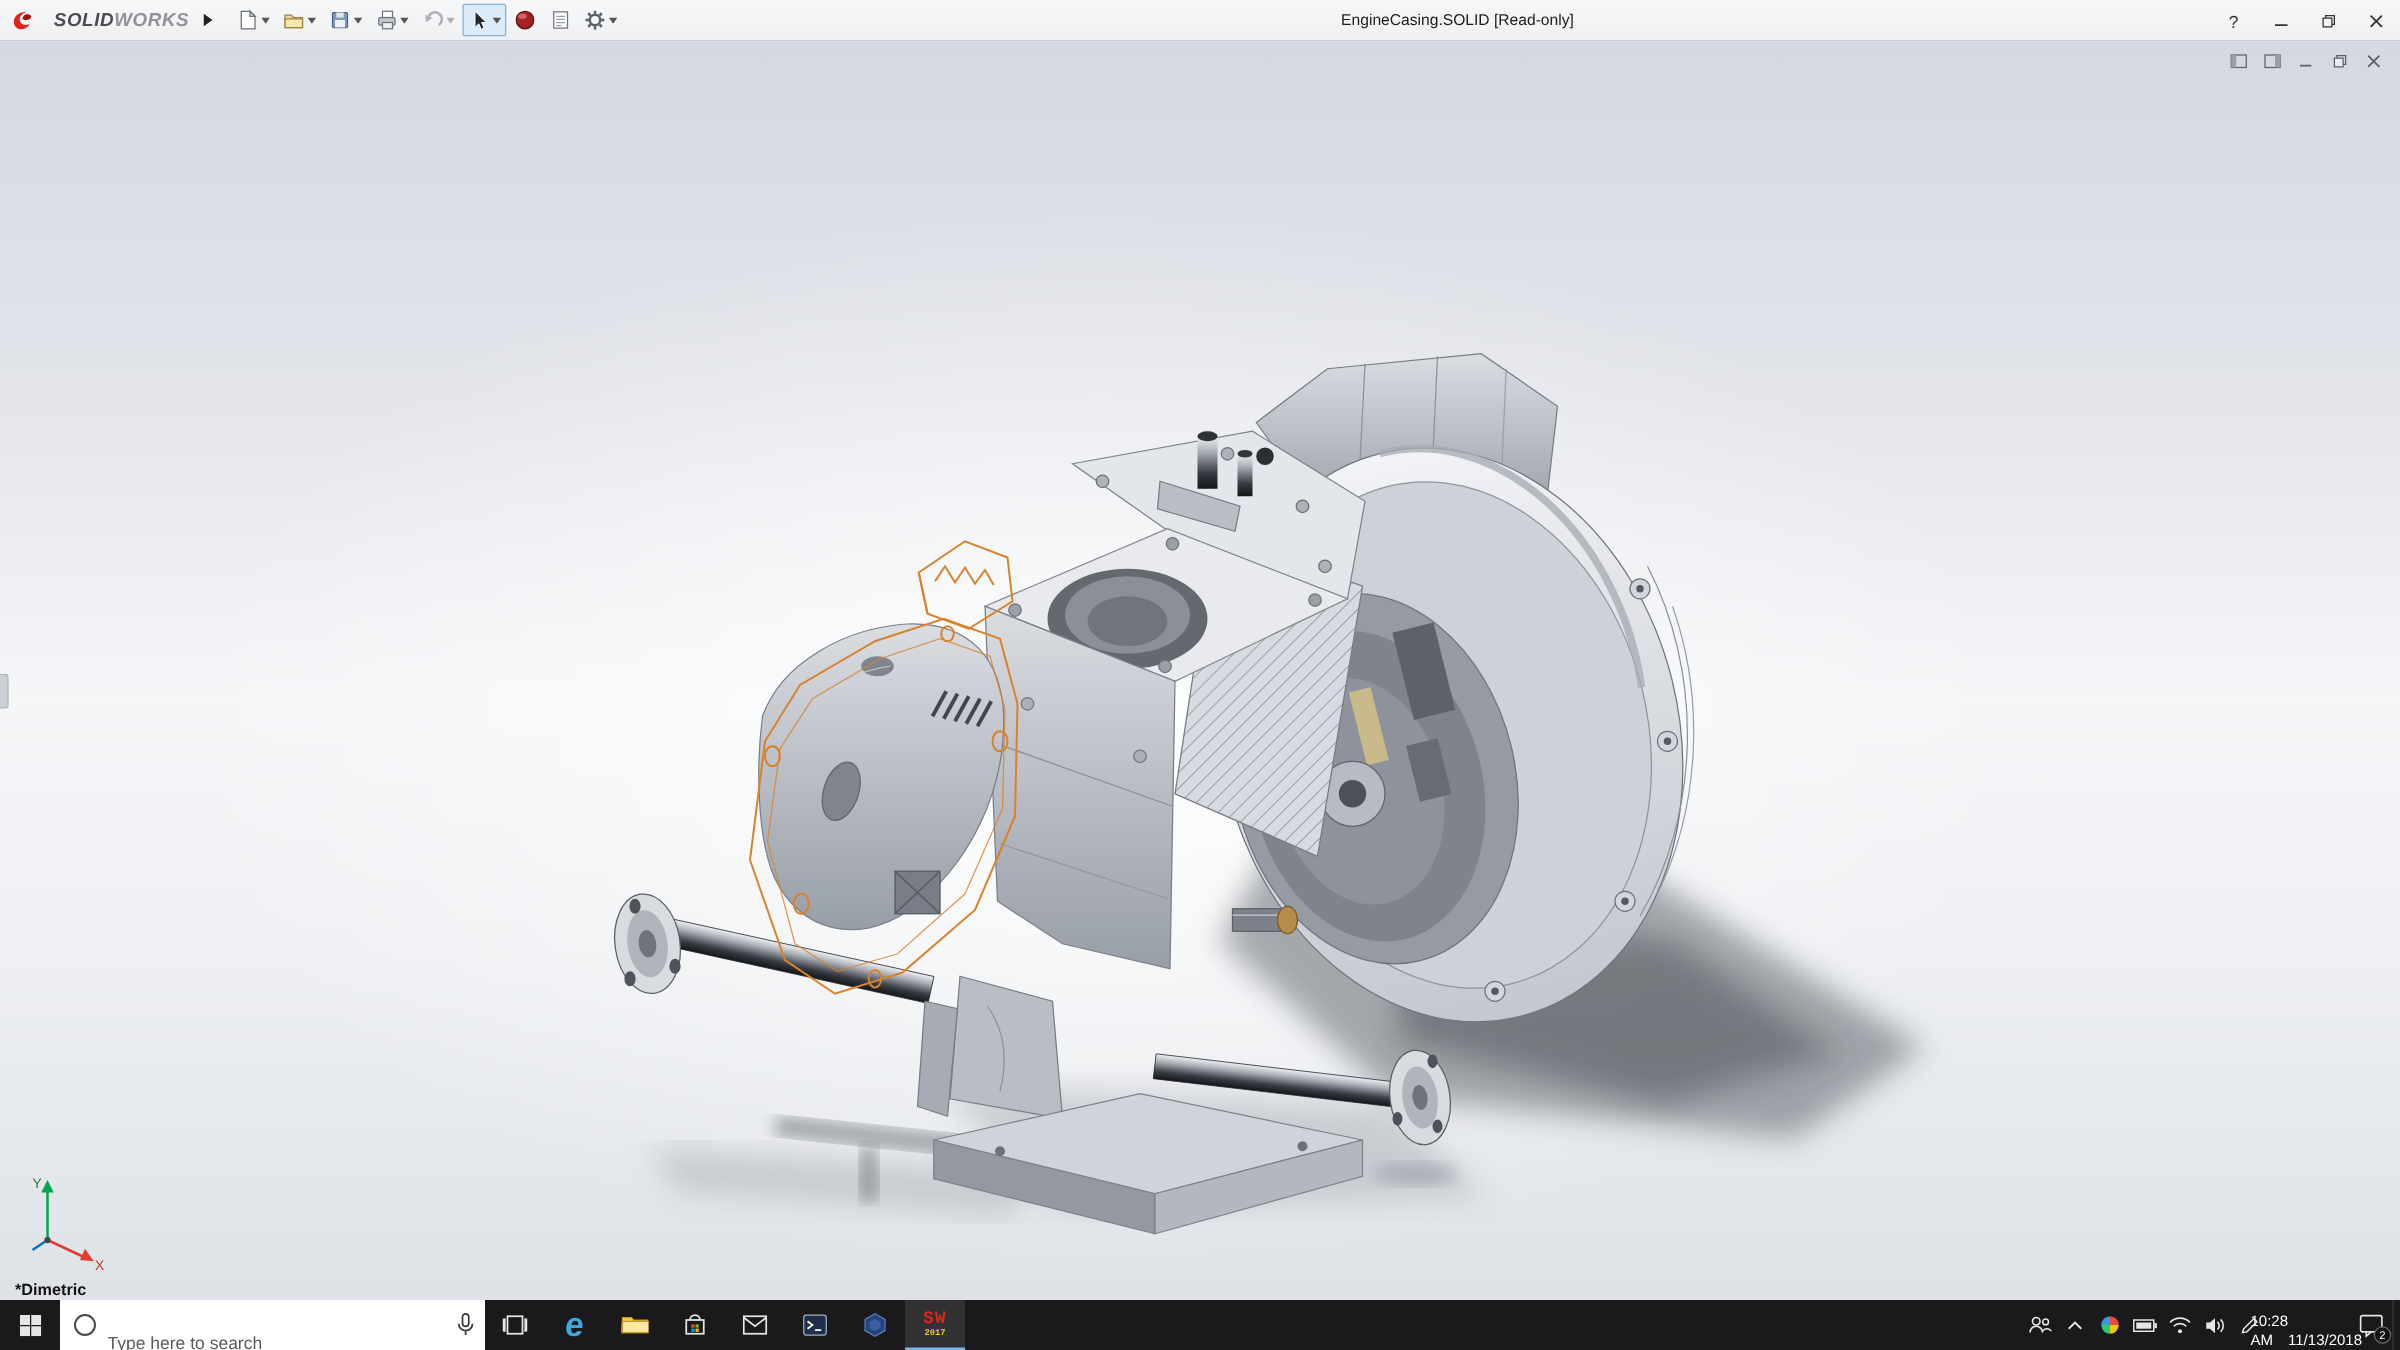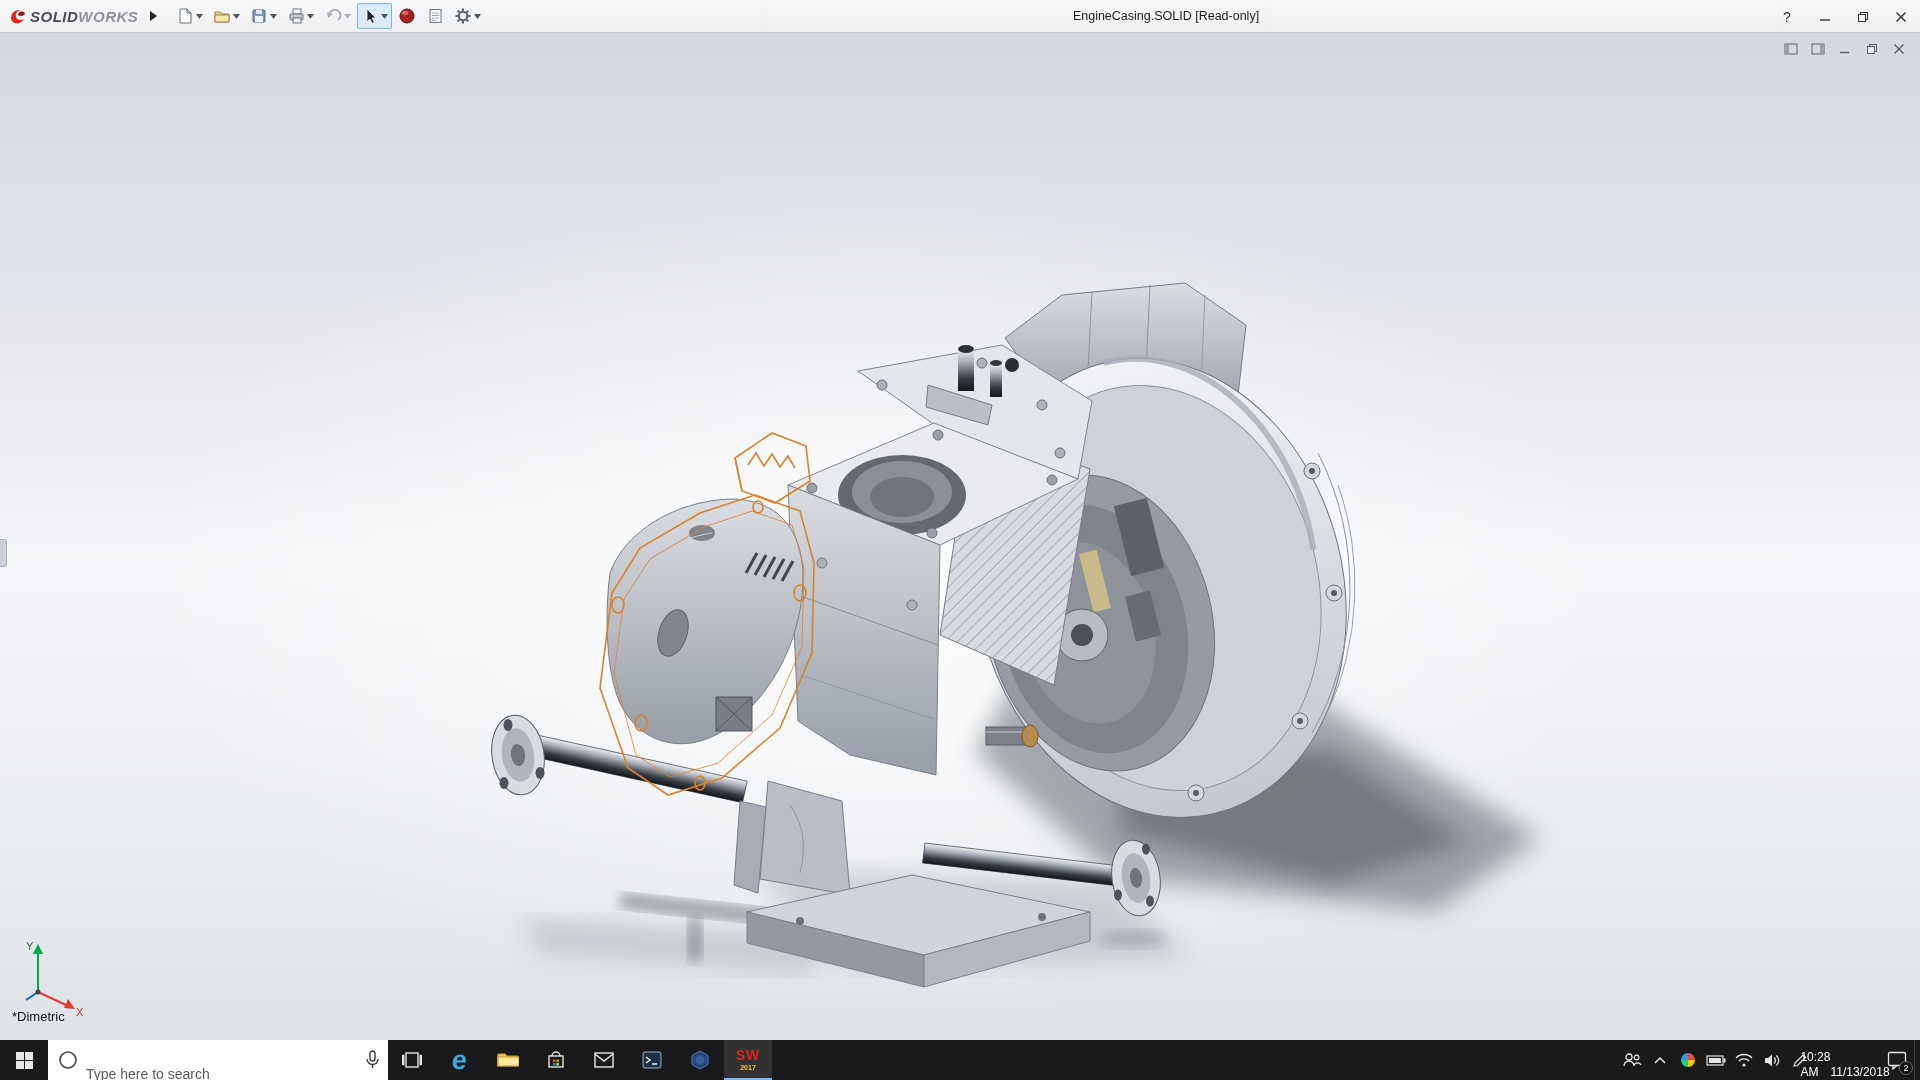--- a/index.html
+++ b/index.html
@@ -1,53 +1,53 @@
 <!DOCTYPE html>
 <html><head>
 <meta charset="utf-8">
 <style>
   * { margin:0; padding:0; box-sizing:border-box; }
   html,body { width:1920px; height:1080px; overflow:hidden; font-family:"Liberation Sans", sans-serif; }
   .screen { position:relative; width:1920px; height:1080px; background:#fff; }
 
   
   .titlebar { position:relative; height:33px; background:linear-gradient(180deg,#f7f8f9,#eef0f2); border-bottom:1px solid #c9cbce; display:flex; align-items:center; }
-  .brand { display:flex; align-items:center; gap:2px; padding:0 6px 0 8px; }
+  .brand { display:flex; align-items:center; gap:15px; padding:0 6px 0 8px; }
   .brand-text { font-size:15px; letter-spacing:.5px; font-style:italic; }
   .brand-solid { color:#4a4c4f; font-weight:bold; }
   .brand-works { color:#909296; font-weight:bold; }
   .tb-expander { width:18px; height:24px; display:flex; align-items:center; justify-content:center; cursor:pointer; }
   .qat { display:flex; align-items:center; gap:2px; margin-left:10px; }
   .qat-btn { display:flex; align-items:center; height:26px; padding:0 3px; border:1px solid transparent; border-radius:2px; }
   .qat-btn.pressed { background:#dcebf9; border-color:#7fb0df; }
   .qat-btn.disabled { opacity:.42; }
   .caret { margin-left:2px; }
   .win-title { position:absolute; left:1166px; transform:translateX(-50%); font-size:12.5px; color:#1c1c1c; white-space:nowrap; }
   .win-controls { position:absolute; right:0; top:0; height:33px; display:flex; }
   .win-btn { width:38px; height:33px; display:flex; align-items:center; justify-content:center; color:#333; font-size:14px; }
 
   
   .viewport { position:relative; width:1920px; height:1007px;
     background:linear-gradient(180deg,#d5d8e1 0%,#e3e5eb 28%,#f5f6f8 52%,#eef0f3 72%,#dee1e6 100%); }
   .scene { position:absolute; inset:0; }
   .doc-controls { position:absolute; top:8px; right:12px; display:flex; gap:9px; }
   .doc-btn { width:18px; height:16px; display:flex; align-items:center; justify-content:center; }
   .panel-handle { position:absolute; left:0; top:506px; width:7px; height:28px; background:#ccd0d6; border:1px solid #aeb2b8; border-left:none; border-radius:0 3px 3px 0; }
-  .orientation-label { position:absolute; left:12px; bottom:16px; font-size:13px; font-weight:400; color:#111; }
+  .orientation-label { position:absolute; left:12px; bottom:1px; font-size:13px; font-weight:700; color:#111; }
   .triad { position:absolute; left:18px; bottom:22px; }
 
   
   .taskbar { position:relative; height:40px; background:#1a1a1c; display:flex; align-items:stretch; }
   .tb-btn { width:48px; display:flex; align-items:center; justify-content:center; position:relative; }
   .start-btn { width:48px; }
   .search-box { width:340px; background:#ffffff; display:flex; align-items:center; padding:0 8px 0 10px; }
   .search-box input { flex:1; border:none; outline:none; font-size:14px; color:#c2410c; background:transparent; font-family:"Liberation Sans",sans-serif;margin-top:28px; }
   .search-box input::placeholder { color:#5a5a5a; opacity:1; }
   .edge-e { font-size:27px; font-weight:bold; color:#3fa9dd; transform:skewX(-6deg); line-height:1; }
-  .sw-tile { display:flex; flex-direction:column; align-items:center; justify-content:center; line-height:1; background:rgba(255,255,255,.10); border-bottom:2px solid #76b9ed; }
+  .sw-tile { display:flex; flex-direction:column; align-items:center; justify-content:center; line-height:1; background:rgba(255,255,255,.10); border-bottom:2px solid #76b9ed;font-family:Liberation Mono, monospace; }
   .sw-line1 { color:#e2231a; font-weight:bold; font-size:14px; letter-spacing:1px; }
   .sw-line2 { color:#f0c83c; font-size:7px; margin-top:2px; font-weight:bold; }
   .tray { position:absolute; right:0; top:0; height:40px; display:flex; align-items:stretch; }
   .tray-btn { width:28px; display:flex; align-items:center; justify-content:center; position:relative; }
   .clock { width:66px; display:flex; align-items:flex-end; justify-content:center; padding-right:4px; color:#fff; font-size:12px; line-height:15px; }
   .badge { position:absolute; right:1px; bottom:5px; min-width:14px; height:14px; border-radius:7px; background:#111; border:1px solid #6a6a6a; color:#fff; font-size:9px; display:flex; align-items:center; justify-content:center; padding:0 2px; }
   .show-desktop { width:6px; border-left:1px solid #3a3a3c; }
 </style>
 </head>
 <body>

